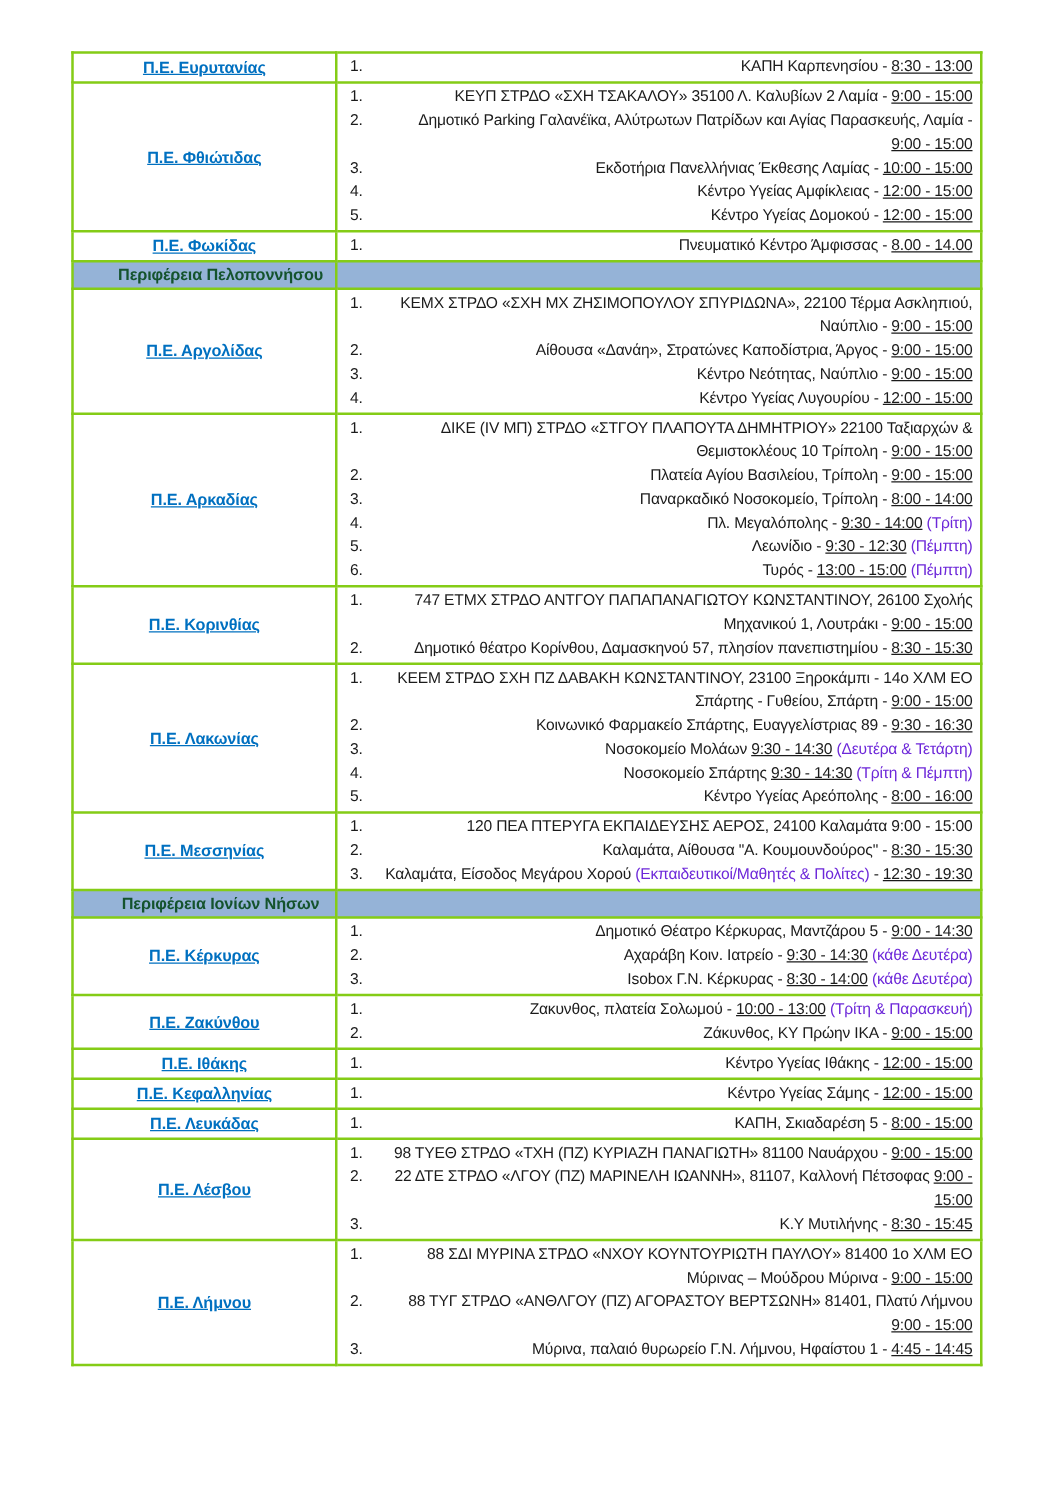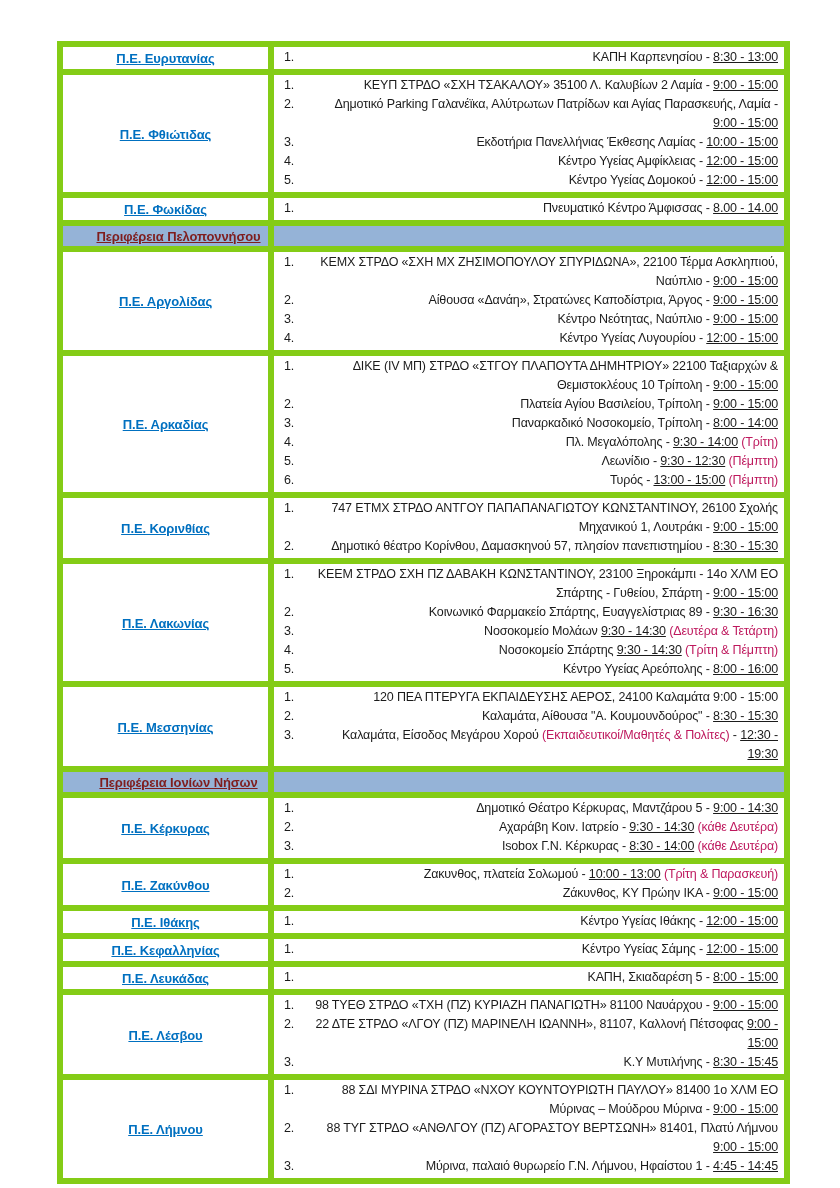--- a/index.html
+++ b/index.html
@@ -6,37 +6,37 @@
   .page{
     width:840px;height:1188px;background:#ffffff;position:relative;
     font-family:"Liberation Sans",sans-serif;color:#1b1b1b;overflow:hidden;
     margin:0 auto;
   }
   table.schedule{
     position:absolute;left:57px;top:41px;width:727px;
     border-collapse:collapse;table-layout:fixed;
     border:2px solid #000;
   }
-  table.schedule td{border:6px solid #84cc16;vertical-align:middle;}
+  table.schedule td{border:2px solid #84cc16;vertical-align:middle;}
   col.c1{width:211px;}
   col.c2{width:516px;}
   .region-cell{text-align:center;padding:1px 4px;}
   .region-link{
     color:#0070C0;font-weight:bold;text-decoration:underline;
     font-size:13px;letter-spacing:-0.1px;cursor:pointer;white-space:nowrap;
   }
   .items-cell{padding:1px 6px 2px 8px;font-size:12.5px;line-height:19px;letter-spacing:-0.15px;}
   .item{display:flex;align-items:flex-start;}
   .num{flex:0 0 28px;padding-left:2px;}
   .txt{flex:1;min-width:0;text-align:right;}
   .seg-u{text-decoration:underline;}
-  .seg-r{color:#be185d;}
+  .seg-r{color:#6d28d9;}
   .section-cell{background:#95B3D7;text-align:center;padding:1px 4px;height:17px;}
   .section-label{
-    color:#7f1d1d;font-weight:bold;text-decoration:underline;
+    color:#14532d;font-weight:bold;
     font-size:13px;letter-spacing:-0.1px;cursor:pointer;white-space:nowrap;padding-left:26px;
   }
 </style>
 </head>
 <body>
 
 <div class="page">
   <table class="schedule">
     <colgroup>
         <col class="c1">

